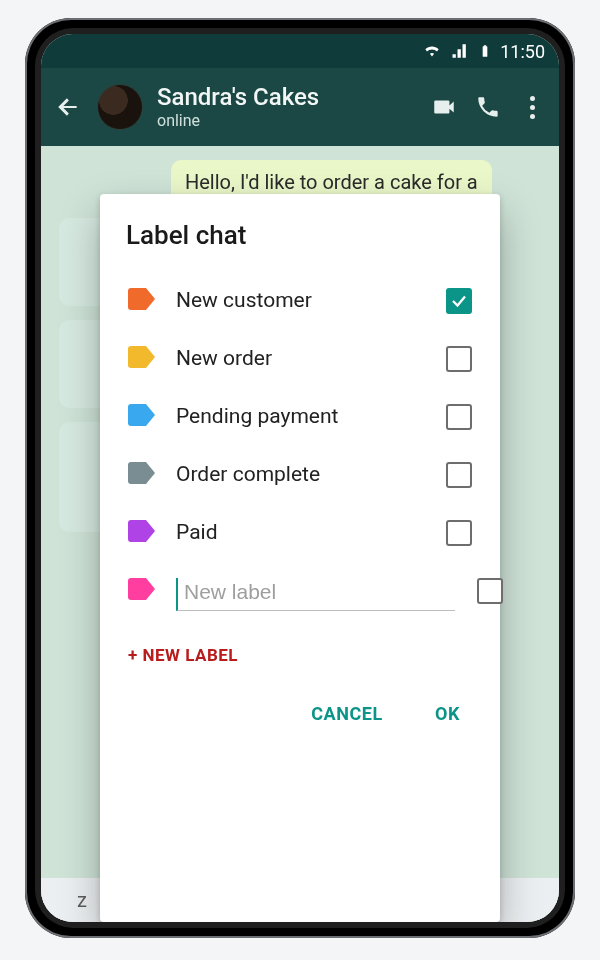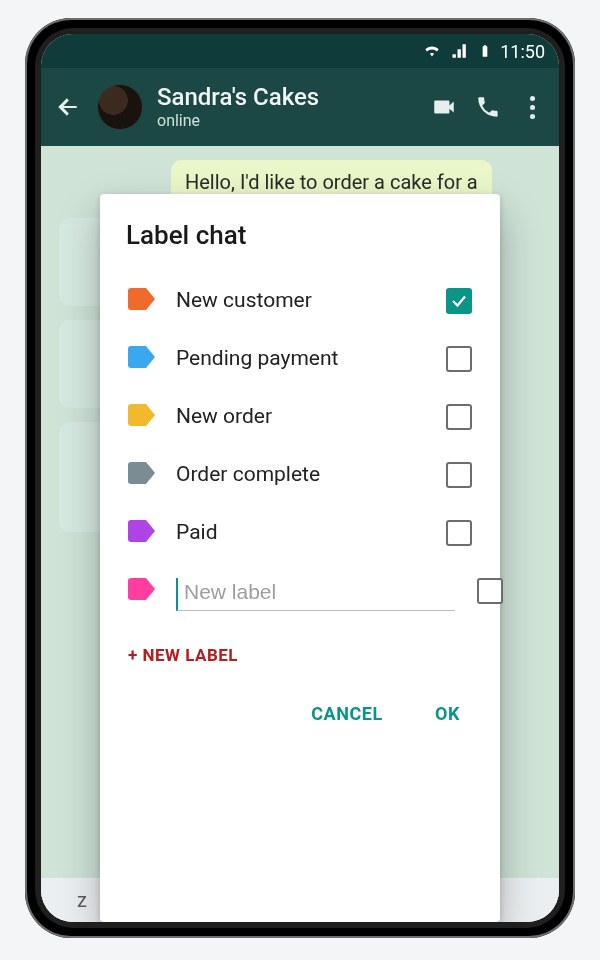--- a/index.html
+++ b/index.html
@@ -271,31 +271,31 @@
                 <div class="label-row">
                   <span class="tag" style="--c: #f06a2b;"></span>
                   <span class="label-name">New customer</span>
                   <span class="chk checked">
                     <svg viewBox="0 0 24 24">
                       <polyline points="4 12 10 18 20 6"></polyline>
                     </svg>
                   </span>
                 </div>
                 <div class="label-row">
+                  <span class="tag" style="--c: #f1b92b;"></span>
+                  <span class="label-name">New order</span>
+                  <span class="chk">
+                    <svg viewBox="0 0 24 24">
+                      <polyline points="4 12 10 18 20 6"></polyline>
+                    </svg>
+                  </span>
+                </div>
+                <div class="label-row">
                   <span class="tag" style="--c: #3aa8ee;"></span>
                   <span class="label-name">Pending payment</span>
-                  <span class="chk">
-                    <svg viewBox="0 0 24 24">
-                      <polyline points="4 12 10 18 20 6"></polyline>
-                    </svg>
-                  </span>
-                </div>
-                <div class="label-row">
-                  <span class="tag" style="--c: #f1b92b;"></span>
-                  <span class="label-name">New order</span>
                   <span class="chk">
                     <svg viewBox="0 0 24 24">
                       <polyline points="4 12 10 18 20 6"></polyline>
                     </svg>
                   </span>
                 </div>
                 <div class="label-row">
                   <span class="tag" style="--c: #7a8d93;"></span>
                   <span class="label-name">Order complete</span>
                   <span class="chk">

